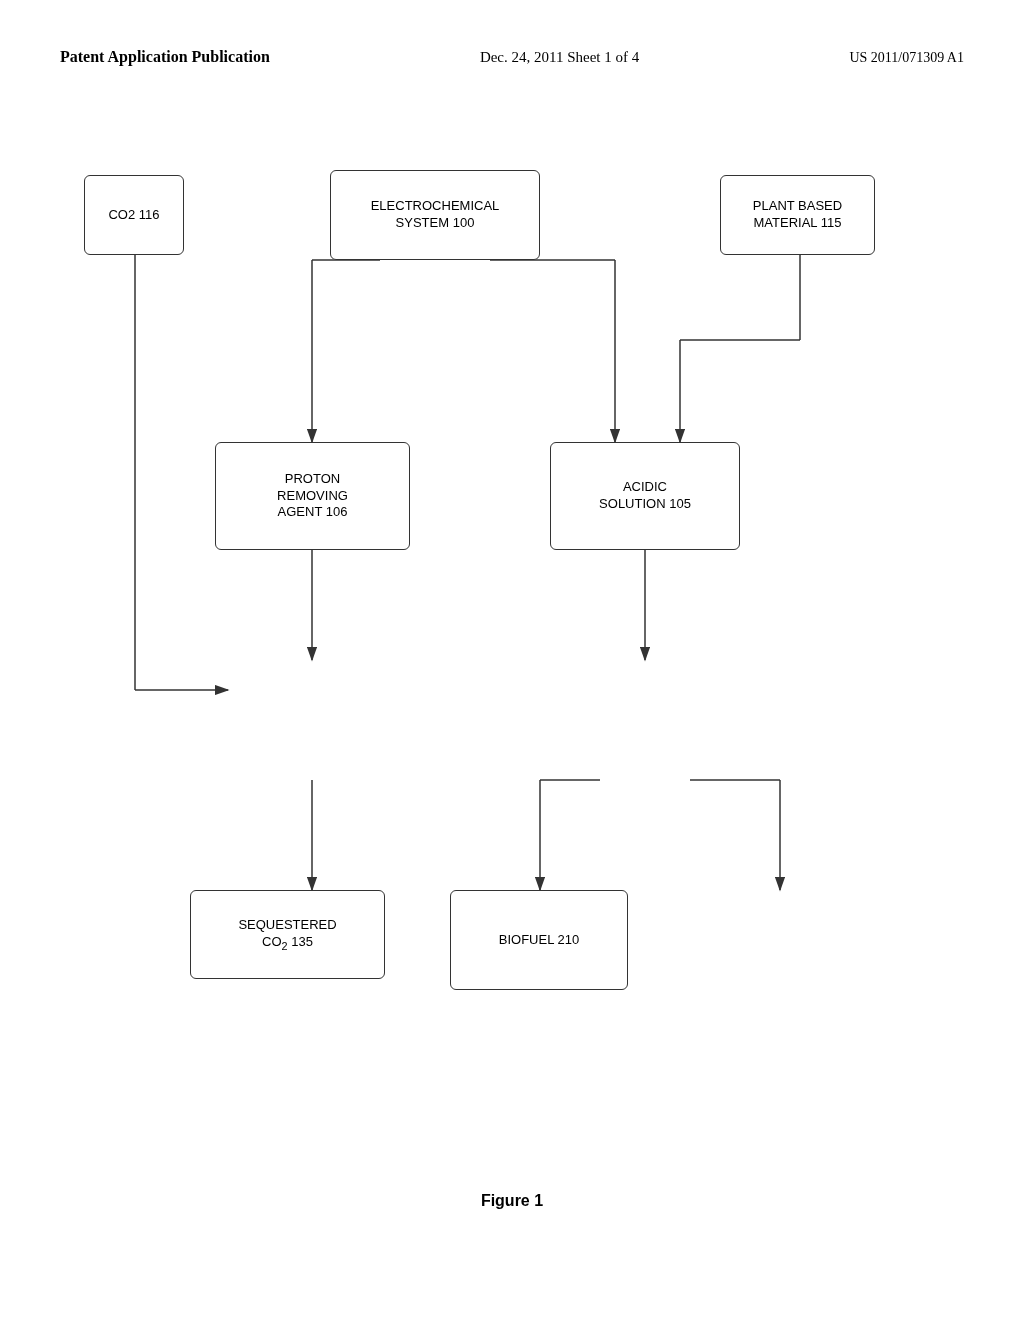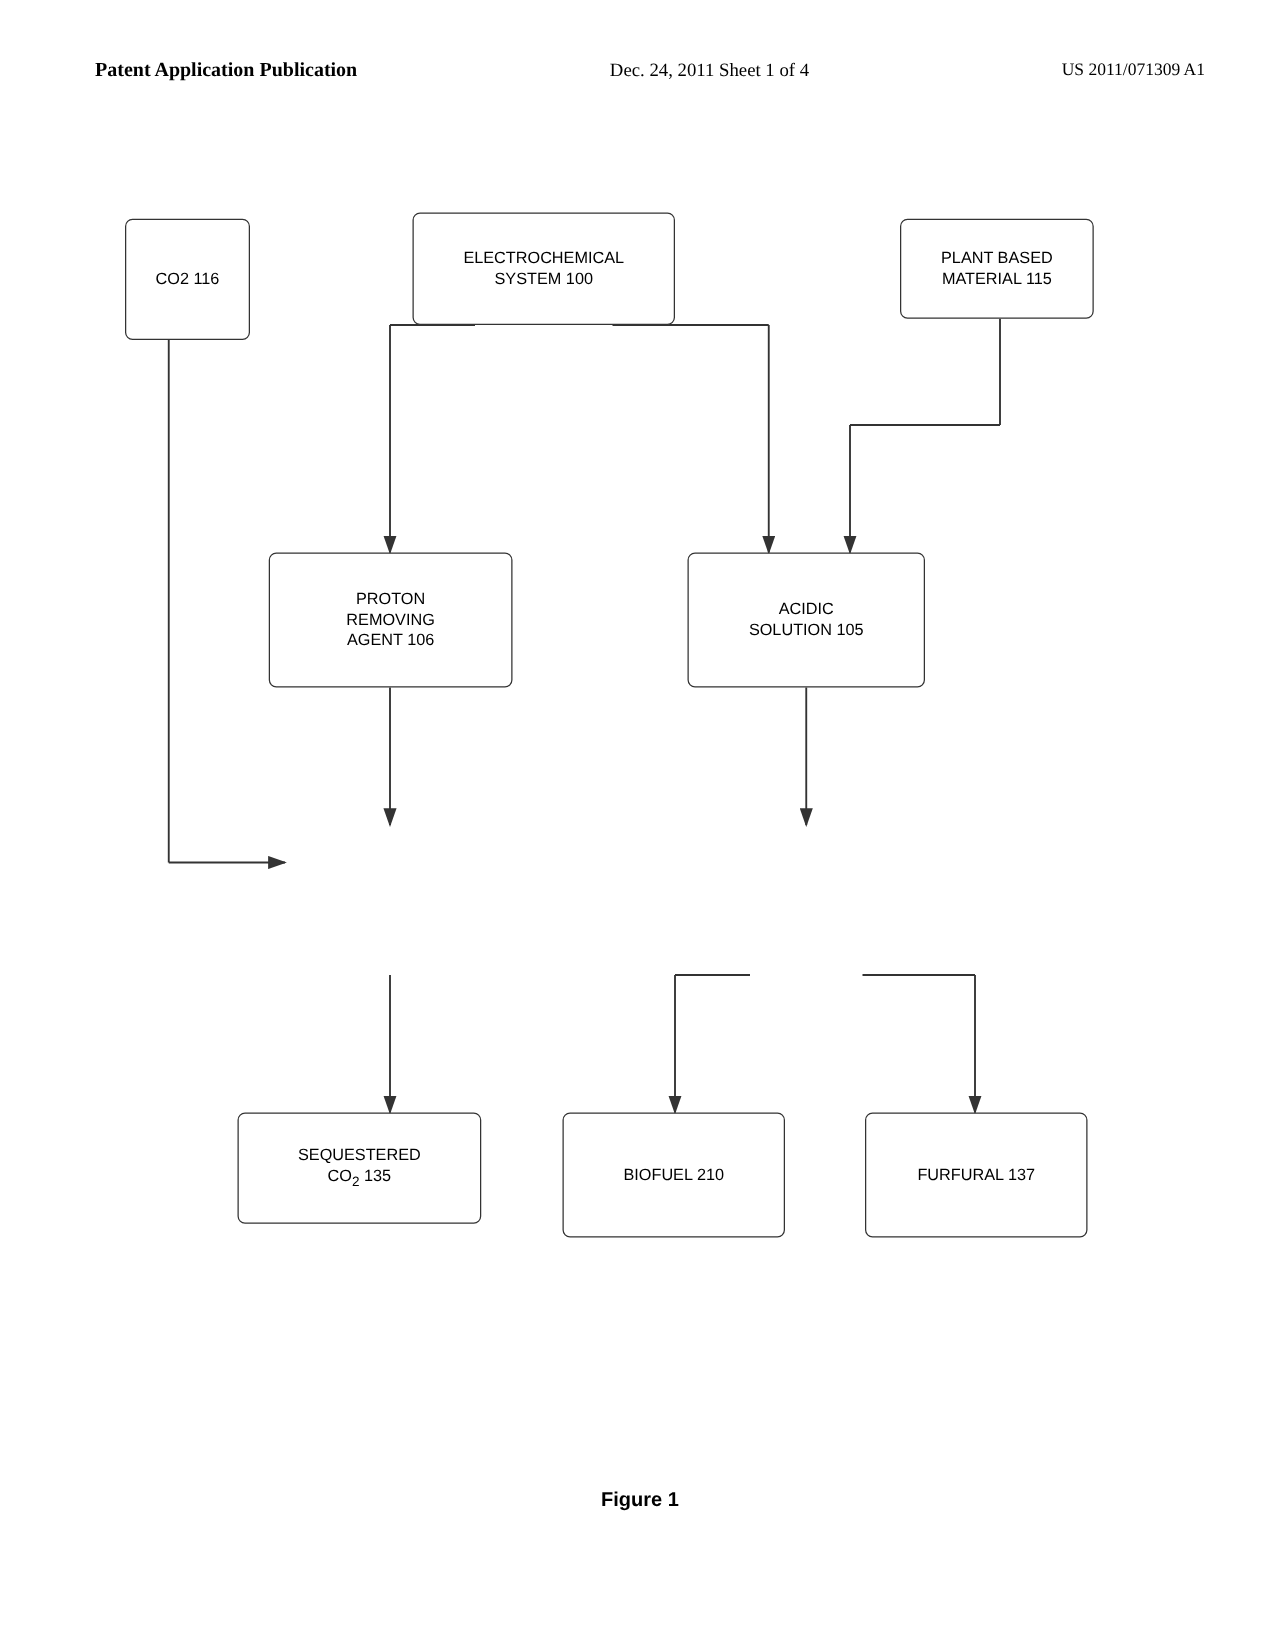--- a/index.html
+++ b/index.html
@@ -16,25 +16,25 @@
       width: 1024px;
       height: 1320px;
       background: #fff;
       position: relative;
     }
 
     
     .header {
       position: absolute;
       top: 48px;
-      left: 76px;
+      left: 60px;
       right: 60px;
       display: flex;
       justify-content: space-between;
-      align-items: center;
+      align-items: flex-end;
       font-size: 15px;
     }
 
     .header-left {
       font-weight: bold;
       font-size: 16px;
     }
 
     .header-center {
       font-size: 15px;
@@ -130,21 +130,21 @@
 
       <line x1="252" y1="620" x2="252" y2="730" stroke="#333" stroke-width="1.5" marker-end="url(#arrowhead)"></line>
 
       <line x1="540" y1="620" x2="480" y2="620" stroke="#333" stroke-width="1.5"></line>
       <line x1="480" y1="620" x2="480" y2="730" stroke="#333" stroke-width="1.5" marker-end="url(#arrowhead)"></line>
 
       <line x1="630" y1="620" x2="720" y2="620" stroke="#333" stroke-width="1.5"></line>
       <line x1="720" y1="620" x2="720" y2="730" stroke="#333" stroke-width="1.5" marker-end="url(#arrowhead)"></line>
     </svg>
 
-    <div class="box" style="left: 40px; top: 15px; width: 100px; height: 97px;">
+    <div class="box" style="left: 24px; top: 15px; width: 100px; height: 80px;">
       <span>CO2 116</span>
     </div>
 
     <div class="box" style="left: 270px; top: 10px; width: 210px; height: 90px;">
       <span>ELECTROCHEMICAL<br>SYSTEM 100</span>
     </div>
 
     <div class="box" style="left: 660px; top: 15px; width: 155px; height: 80px;">
       <span>PLANT BASED<br>MATERIAL 115</span>
     </div>
@@ -160,21 +160,18 @@
 
 
     <div class="box" style="left: 130px; top: 730px; width: 195px; height: 89px;">
       <span>SEQUESTERED<br>CO<sub>2</sub>  135</span>
     </div>
 
     <div class="box" style="left: 390px; top: 730px; width: 178px; height: 100px;">
       <span>BIOFUEL  210</span>
     </div>
 
-    <div class="box" style="left: 632px; top: 730px; width: 178px; height: 100px;">
-      <span>FURFURAL  137</span>
-    </div>
 
   </div>
 
   <div class="figure-caption">Figure 1</div>
 
 </div>
 
 </body></html>

